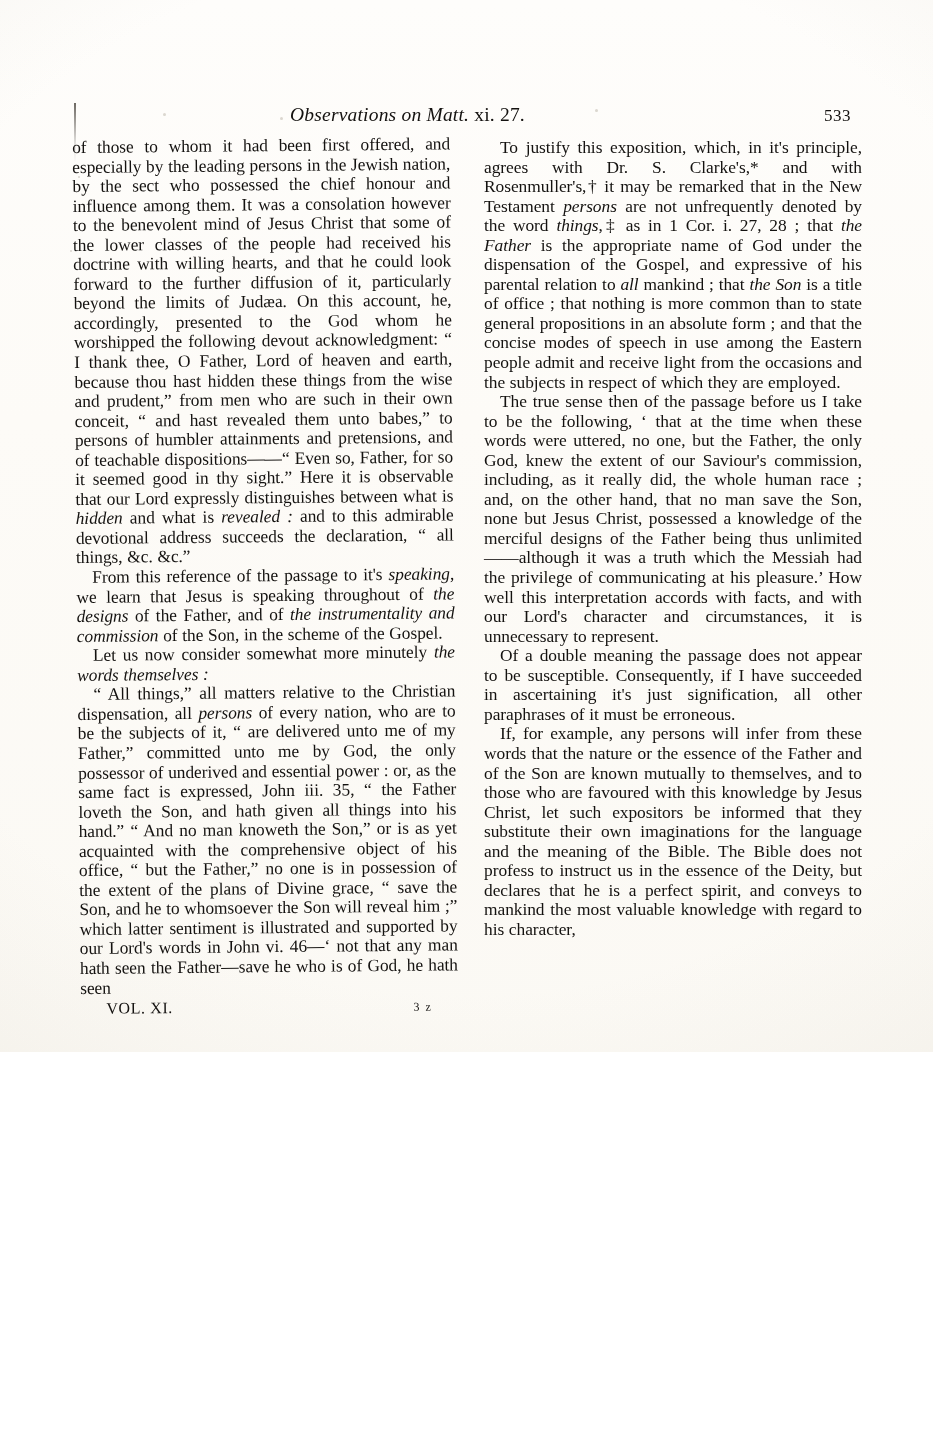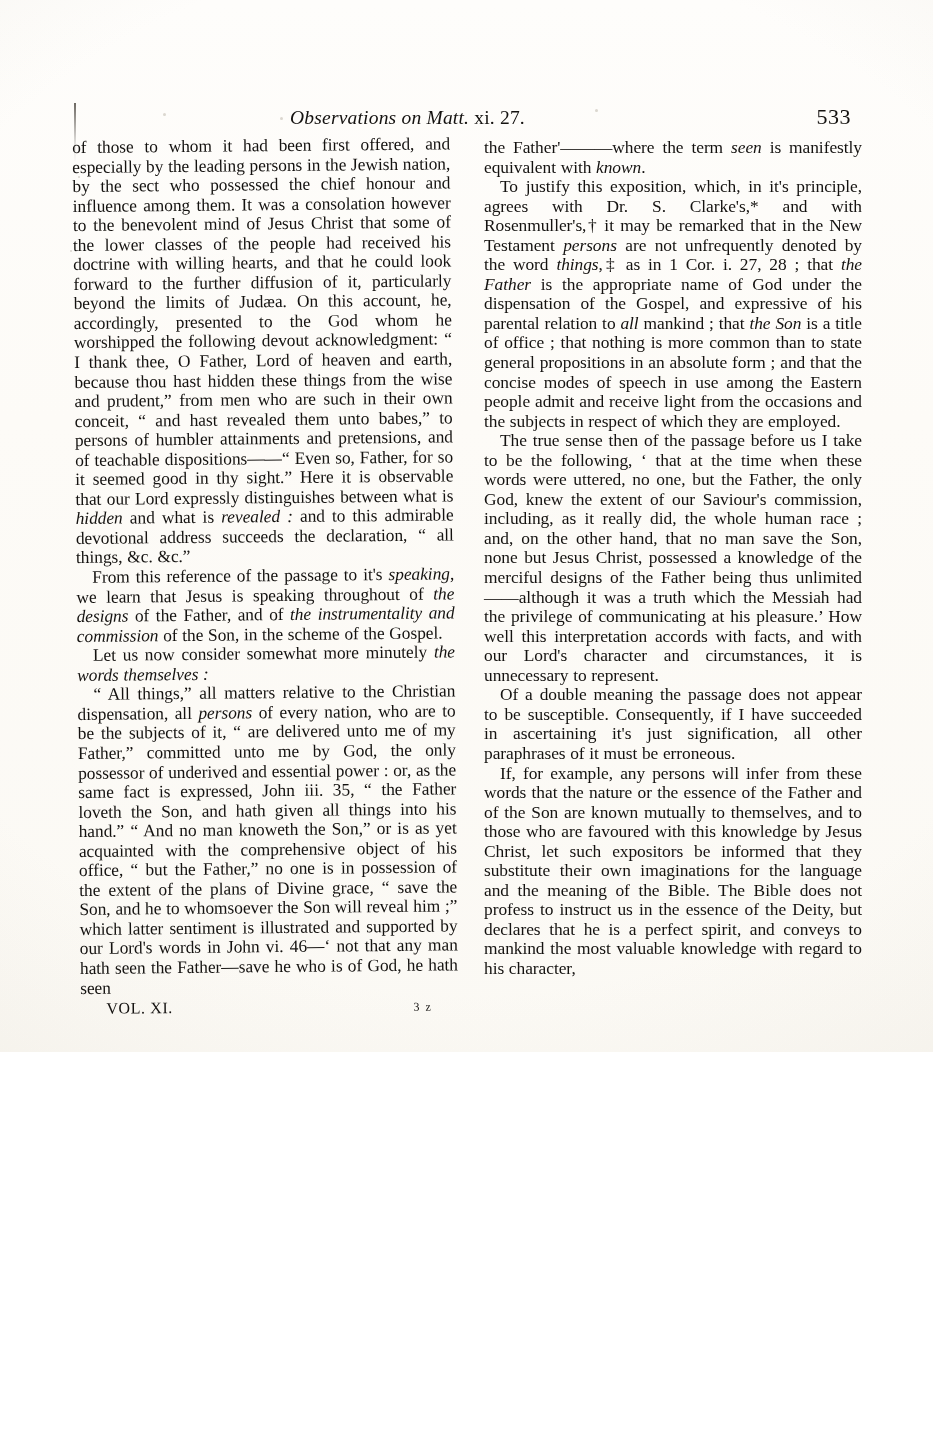--- a/index.html
+++ b/index.html
@@ -66,21 +66,21 @@
     font-size: 19.5px;
     letter-spacing: .2px;
     white-space: nowrap;
   }
   .rh-title .upright {
     font-style: normal;
     font-family: "Liberation Serif", serif;
   }
   .rh-folio {
     margin-left: auto;
-    font-size: 22px;
+    font-size: 17px;
     letter-spacing: .5px;
     padding-right: 10px;
   }
 
   
   .columns {
     position: absolute;
     left: 72px;
     top: 138px;
     width: 790px;
@@ -202,21 +202,20 @@
       <p class="indent"><span>“ All things,” all matters relative to the Christian dispensation, all </span><i>persons</i><span> of every nation, who are to be the subjects of it, “ are delivered unto me of my Father,” committed unto me by God, the only possessor of underived and essential power : or, as the same fact is expressed, John iii. 35, “ the Father loveth the Son, and hath given all things into his hand.” “ And no man knoweth the Son,” or is as yet acquainted with the comprehensive object of his office, “ but the Father,” no one is in possession of the extent of the plans of Divine grace, “ save the Son, and he to whomsoever the Son will reveal him ;” which latter sentiment is illustrated and supported by our Lord's words in John vi. 46—‘ not that any man hath seen the Father—save he who is of God, he hath seen</span></p>
 
       <div class="sig-row">
         <span class="sig-vol">VOL. XI.</span>
         <span class="sig-mark">3 z</span>
       </div>
     </div>
 
     <div class="col col-right">
 
-      <p><span>the Father'———where the term </span><i>seen</i><span> is manifestly equivalent with </span><i>known</i><span>.</span></p>
 
       <p class="indent"><span>To justify this exposition, which, in it's principle, agrees with Dr. S. Clarke's,* and with Rosenmuller's,† it may be remarked that in the New Testament </span><i>persons</i><span> are not unfrequently denoted by the word </span><i>things</i><span>,‡ as in 1 Cor. i. 27, 28 ; that </span><i>the Father</i><span> is the appropriate name of God under the dispensation of the Gospel, and expressive of his parental relation to </span><i>all</i><span> mankind ; that </span><i>the Son</i><span> is a title of office ; that nothing is more common than to state general propositions in an absolute form ; and that the concise modes of speech in use among the Eastern people admit and receive light from the occasions and the subjects in respect of which they are employed.</span></p>
 
       <p class="indent">The true sense then of the passage before us I take to be the following, ‘ that at the time when these words were uttered, no one, but the Father, the only God, knew the extent of our Saviour's commission, including, as it really did, the whole human race ; and, on the other hand, that no man save the Son, none but Jesus Christ, possessed a knowledge of the merciful designs of the Father being thus unlimited ——although it was a truth which the Messiah had the privilege of communicating at his pleasure.’ How well this interpretation accords with facts, and with our Lord's character and circumstances, it is unnecessary to represent.</p>
 
       <p class="indent">Of a double meaning the passage does not appear to be susceptible. Consequently, if I have succeeded in ascertaining it's just signification, all other paraphrases of it must be erroneous.</p>
 
       <p class="indent">If, for example, any persons will infer from these words that the nature or the essence of the Father and of the Son are known mutually to themselves, and to those who are favoured with this knowledge by Jesus Christ, let such expositors be informed that they substitute their own imaginations for the language and the meaning of the Bible. The Bible does not profess to instruct us in the essence of the Deity, but declares that he is a perfect spirit, and conveys to mankind the most valuable knowledge with regard to his character,</p>
     </div>
   </div>

